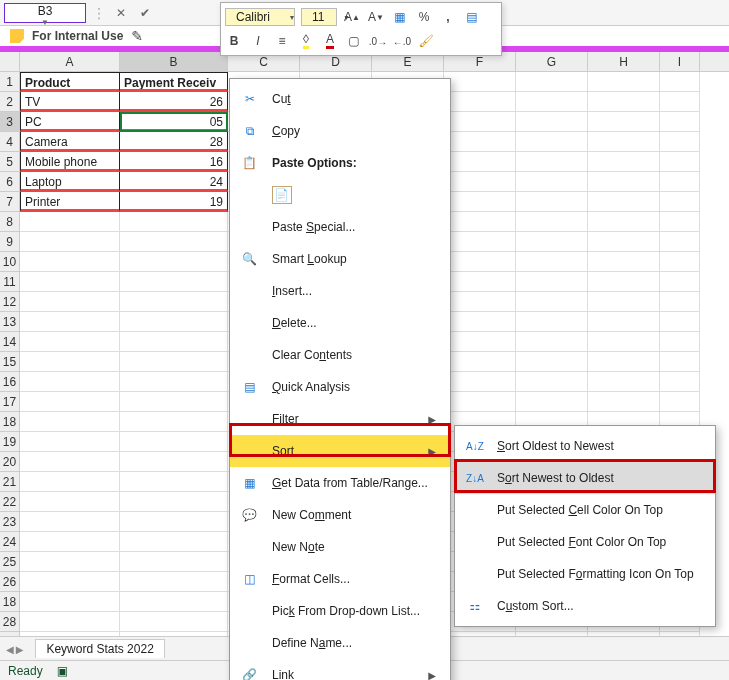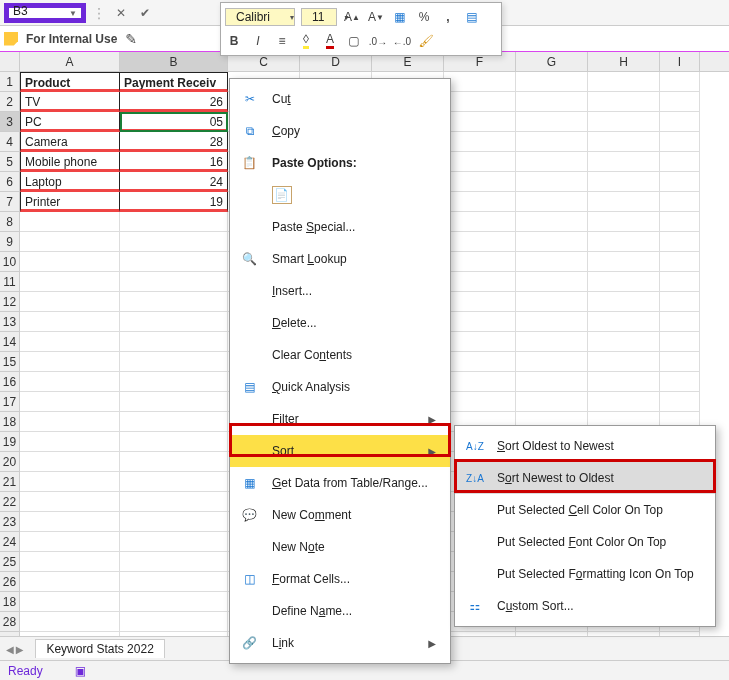--- a/index.html
+++ b/index.html
@@ -18,36 +18,37 @@
     display: flex; align-items: center;
     height: 26px;
     border-bottom: 1px solid #ccc;
     background: #f5f5f5;
     padding-left: 4px;
     gap: 6px;
   }
   .namebox {
     width: 82px; height: 20px;
     background: #fff;
-    border: 5px solid #6d28d9;
-    display: flex; align-items: flex-end;
+    border: 1px solid #6d28d9;
+    display: flex; align-items: center;
     padding: 0 4px;
     justify-content: space-between;
+    flex-direction: column;
   }
   .namebox .dd { color:#666; font-size:8px; }
   .fx-sep { color:#aaa; font-size:14px; }
   .fx-btn { width:18px; text-align:center; color:#666; }
 
   
   .sens-row {
     display:flex; align-items:center;
     height:26px;
-    border-bottom:1px solid #d946ef;
+    border-bottom:6px solid #d946ef;
     background:#fff;
-    padding-left:4px;
+    padding-left:10px;
     gap:8px;
   }
   .sens-tag {
     width:14px; height:14px;
     background:#ffc83d;
     clip-path: polygon(0 0, 100% 0, 100% 70%, 70% 100%, 0 100%);
   }
   .sens-label { font-weight:600; color:#444; }
   .sens-edit { color:#444; font-size:14px; }
 
@@ -109,21 +110,21 @@
   }
   .tabnav span { color:#888; font-size:10px; margin-right:2px; }
   .sheet-tab { background:#fff; border:1px solid #ccc; border-bottom:none; padding:2px 10px; }
 
   
   .statusbar {
     position:absolute; left:0; right:0; bottom:0;
     height:20px; background:#f3f3f3;
     border-top:1px solid #ccc;
     display:flex; align-items:center;
-    padding-left:8px; gap:32px; color:#6d28d9;
+    padding-left:8px; gap:14px; color:#14532d;
   }
 
   
   .ctx {
     position:absolute;
     background:#fff;
     border:1px solid #999;
     box-shadow:3px 3px 8px rgba(0,0,0,0.25);
     padding:4px 0;
     z-index:10;
@@ -634,20 +635,24 @@
   <div class="mi">
     <span class="mico"></span>
     <span class="mlbl">New N<u class="acc">o</u>te</span>
   </div>
   <div class="mi">
     <span class="mico">◫</span>
     <span class="mlbl"><u class="acc">F</u>ormat Cells...</span>
   </div>
   <div class="mi">
     <span class="mico"></span>
+    <span class="mlbl">Pic<u class="acc">k</u> From Drop-down List...</span>
+  </div>
+  <div class="mi">
+    <span class="mico"></span>
     <span class="mlbl">Define N<u class="acc">a</u>me...</span>
   </div>
   <div class="mi">
     <span class="mico">🔗</span>
     <span class="mlbl">L<u class="acc">i</u>nk</span>
     <span class="subarr">▶</span>
   </div>
 </div>
 
 <div class="ctx" style="left:454px; top:425px; width:262px;">

